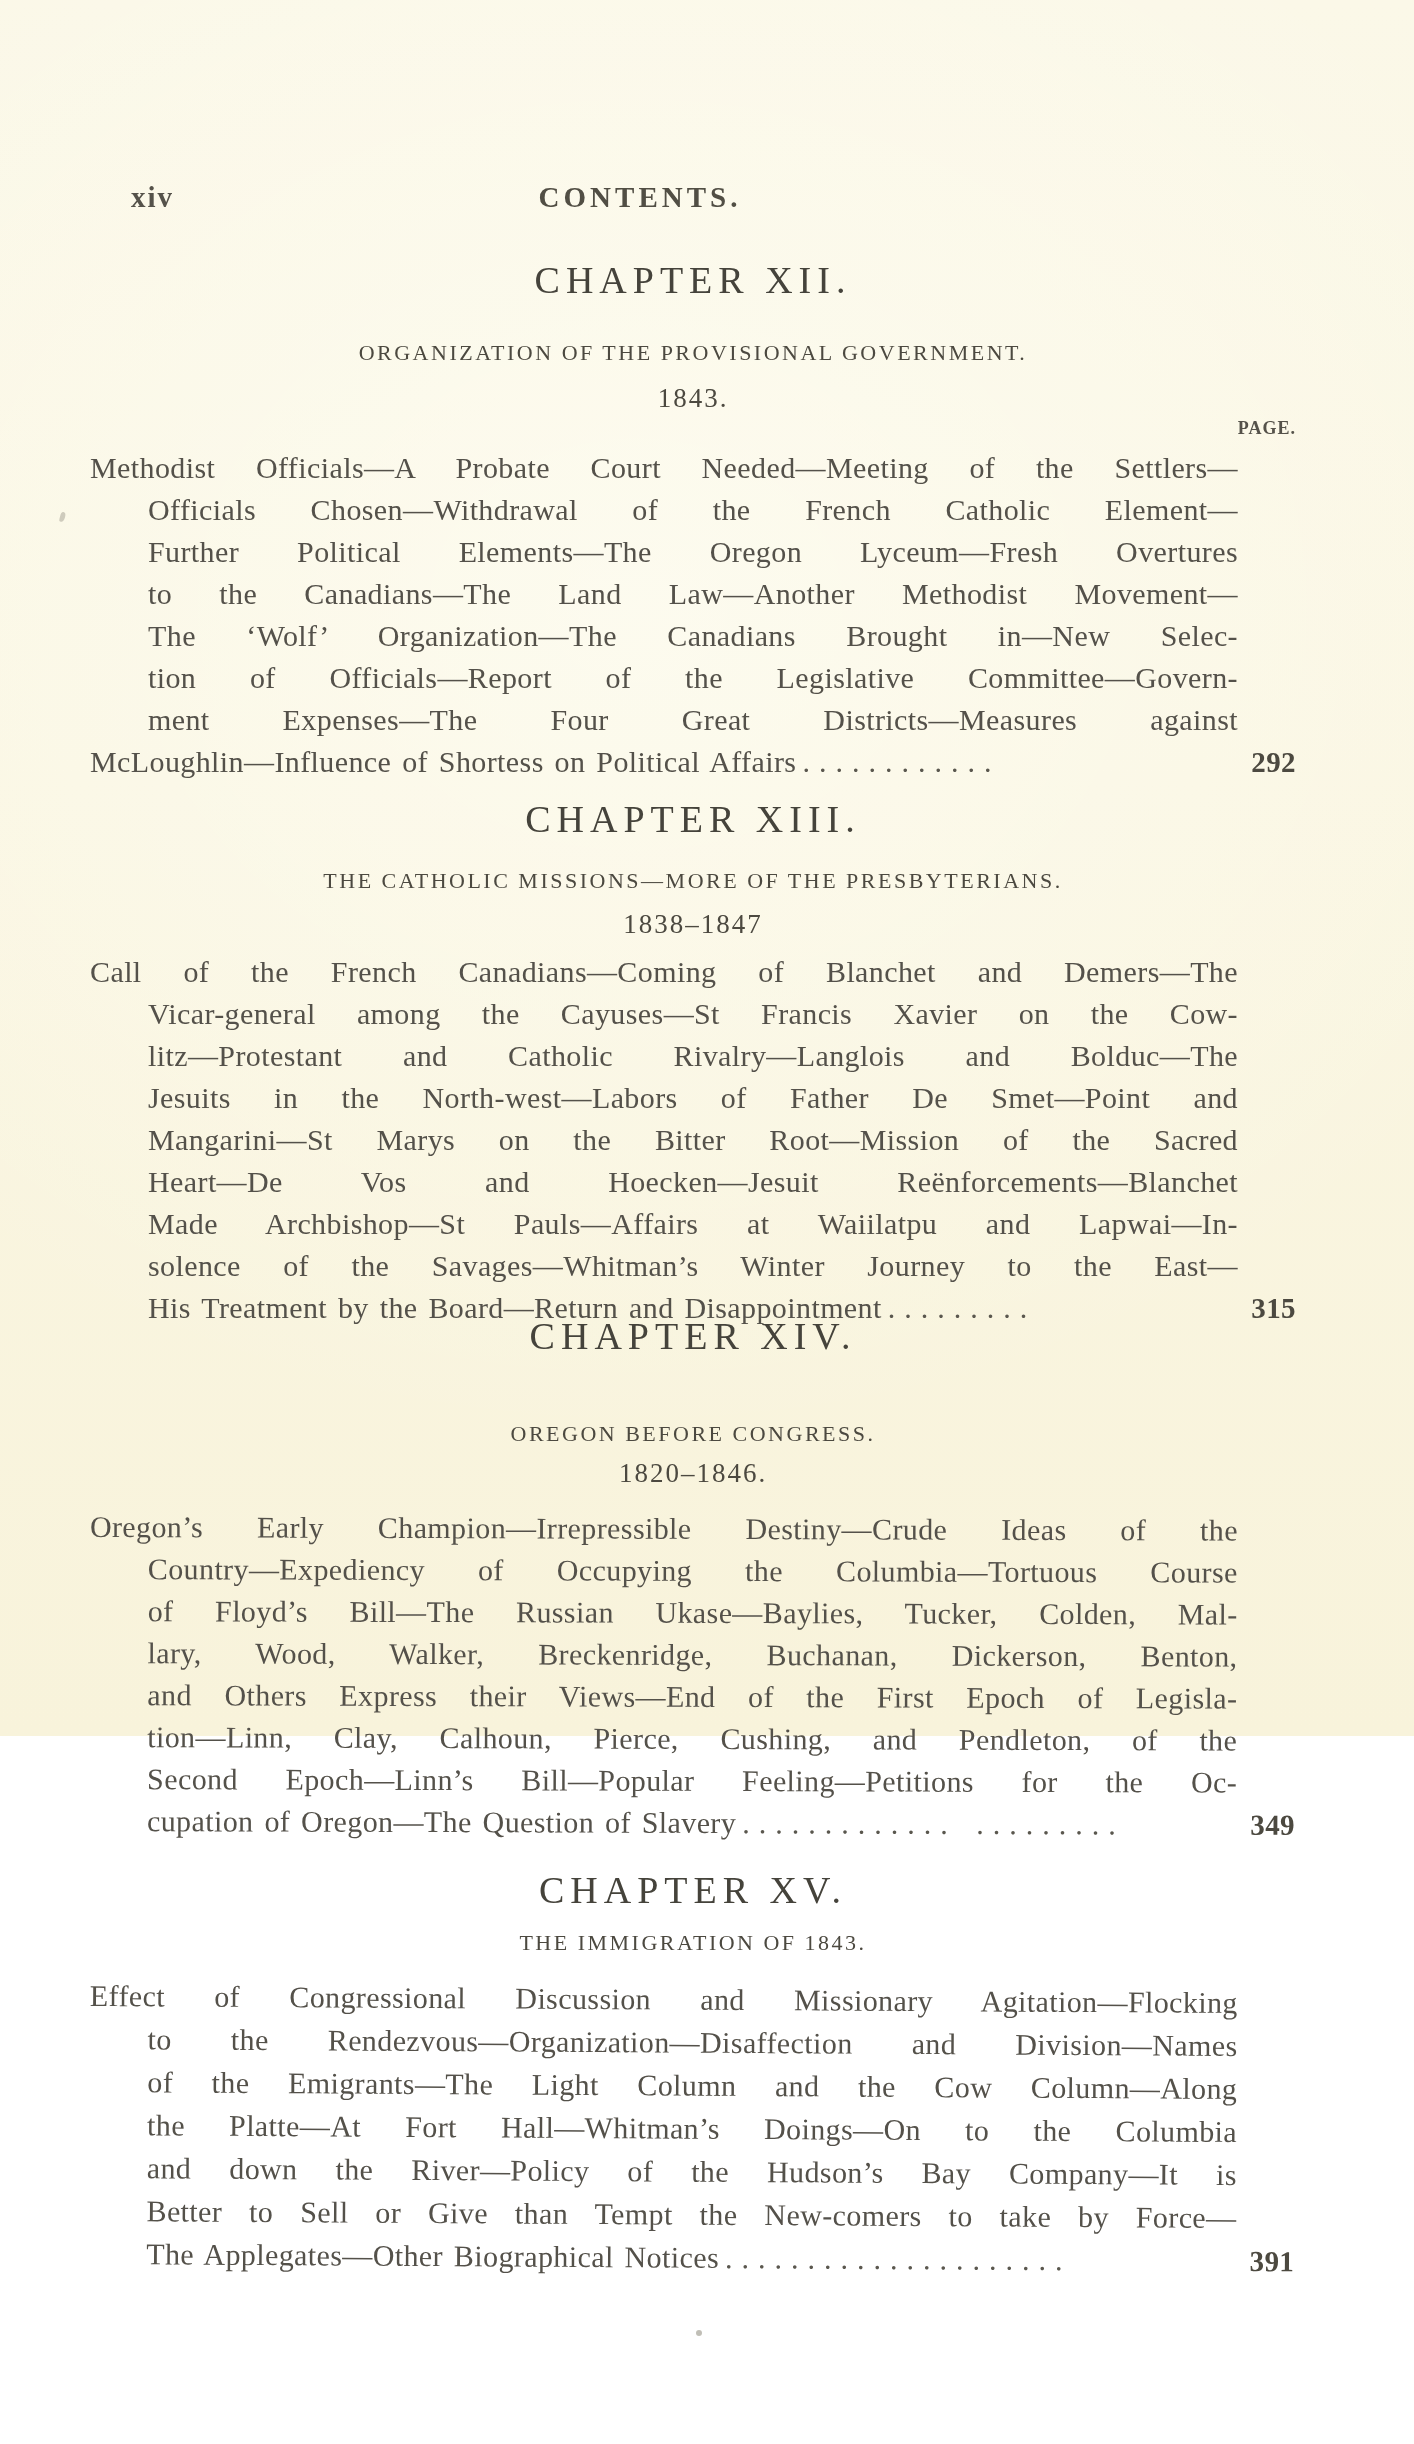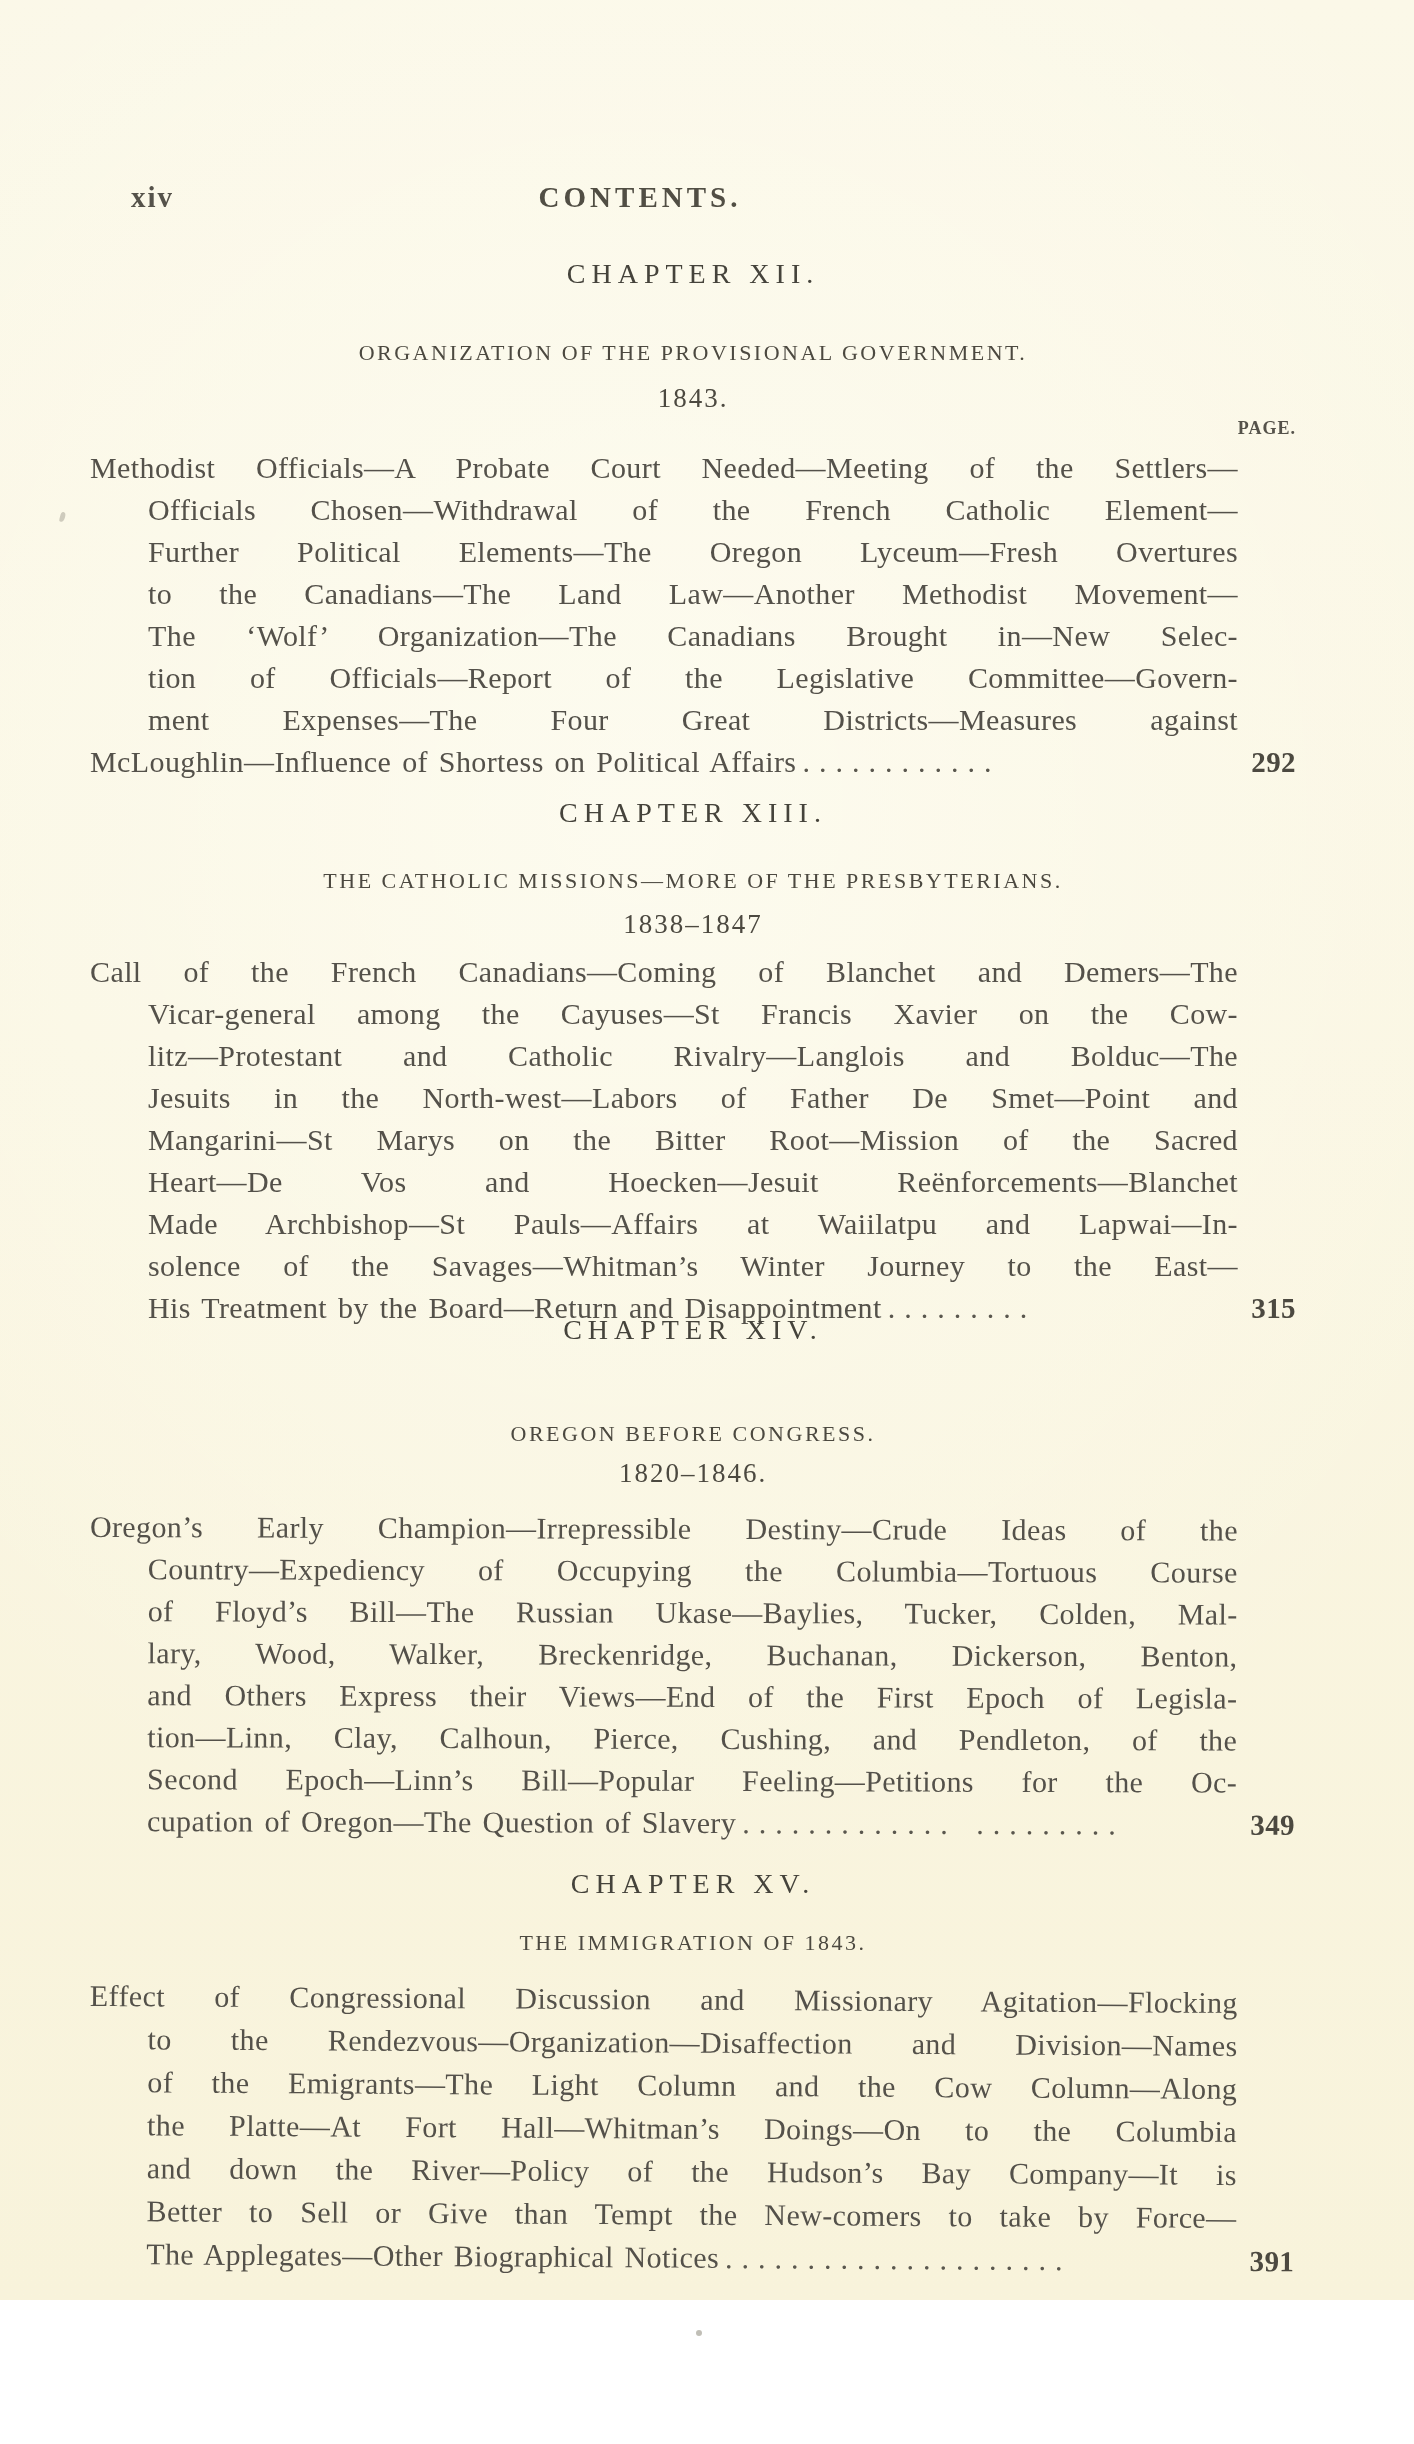--- a/index.html
+++ b/index.html
@@ -3,21 +3,21 @@
 <meta charset="utf-8">
 <style>
   html, body { margin: 0; padding: 0; }
   body {
     width: 1414px; height: 2444px;
     font-family: "Liberation Serif", "DejaVu Serif", serif;
     overflow: hidden;
   }
   .page {
     position: relative;
-    width: 1414px; height: 2300px;
+    width: 1414px; height: 1736px;
     background:
       radial-gradient(ellipse 120% 80% at 45% 35%, rgba(255,255,248,0.55) 0%, rgba(255,255,248,0) 60%),
       linear-gradient(180deg, #fbf8e8 0%, #faf6e2 45%, #f8f3db 100%);
     color: #514e44;
   }
   .abs { position: absolute; }
 
   .folio {
     top: 181px; left: 131px;
     font-size: 29px; font-weight: bold; letter-spacing: 2px;
@@ -33,21 +33,21 @@
   .page-label {
     top: 418px; left: 90px; width: 1206px;
     text-align: right;
     font-size: 18px; font-weight: bold; letter-spacing: 1px;
     color: #55524a;
   }
 
   .ch-head {
     left: 90px; width: 1206px; margin: 0;
     text-align: center;
-    font-size: 28px; font-weight: normal; letter-spacing: 6px;
+    font-size: 38px; font-weight: normal; letter-spacing: 6px;
     color: #45433b;
   }
   .ch-sub {
     left: 90px; width: 1206px;
     text-align: center;
     font-size: 22px; letter-spacing: 2.5px;
     color: #4c4940;
   }
   .ch-date {
     left: 90px; width: 1206px;

